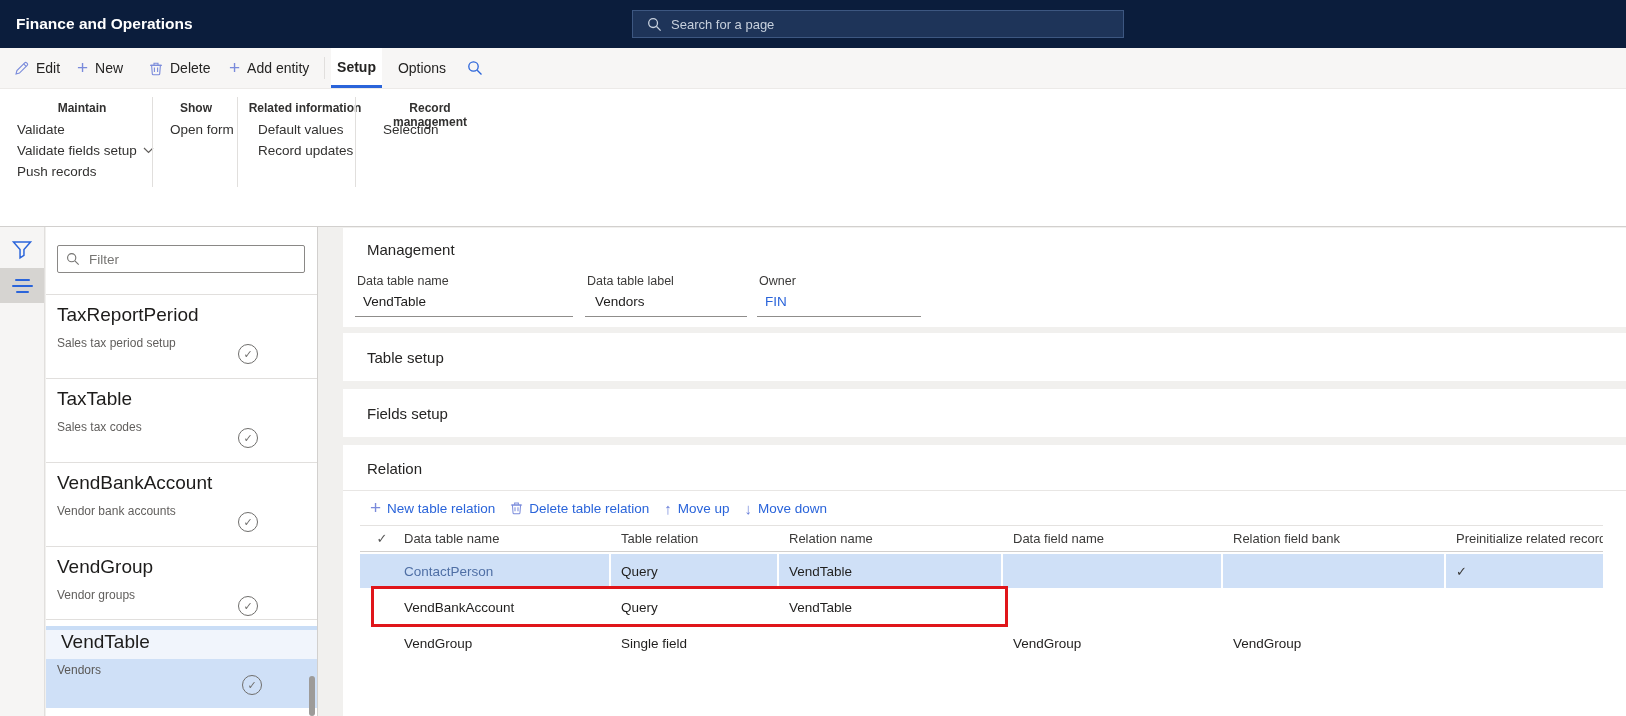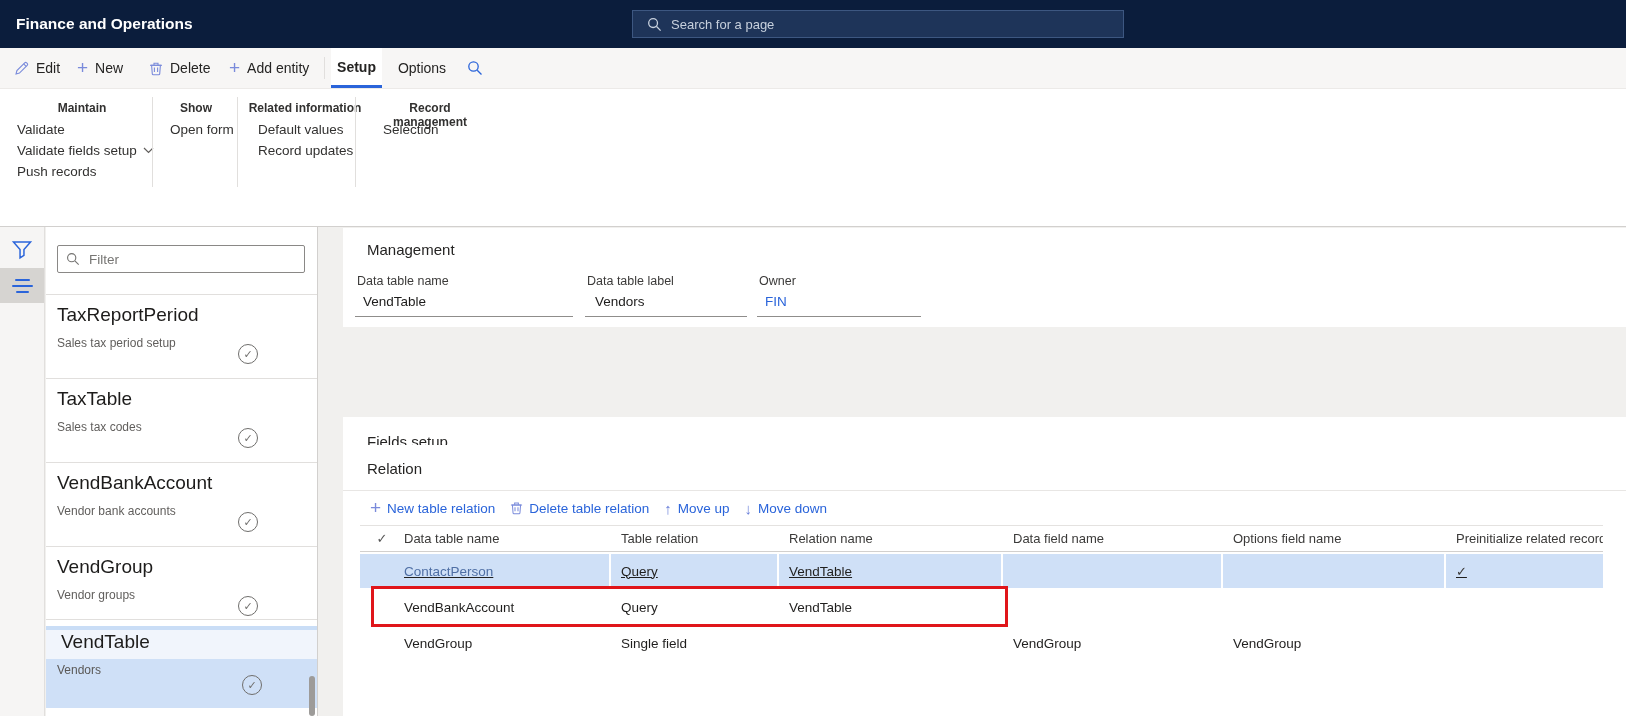--- a/index.html
+++ b/index.html
@@ -57,34 +57,34 @@
   
   .main { position:absolute; left:343px; top:0; width:1283px; height:489px; }
   .card { position:absolute; left:0; width:1283px; background:#fff; }
   .section-title { position:absolute; left:24px; font-size:15px; color:#252423; }
   .mgmt { top:1px; height:99px; }
   .fld-label { position:absolute; top:46px; font-size:12.5px; color:#3b3a39; }
   .fld-value { position:absolute; top:66px; font-size:13.5px; color:#1d1c1b; }
   .fld-value.link { color:#2a64da; }
   .fld-line { position:absolute; top:88px; height:1px; background:#8f8d8b; }
   .collapsed-1 { top:106px; height:48px; }
-  .collapsed-2 { top:162px; height:48px;margin-top:28px; }
+  .collapsed-2 { top:162px; height:48px; }
   .collapsed-1 .section-title, .collapsed-2 .section-title { top:16px; }
   .relation { top:218px; height:271px;padding-left:10px; }
   .relation .section-title { top:15px; }
   .rel-hdr-line { position:absolute; left:0; top:45px; width:1283px; height:1px; background:#e8e6e4; }
   .rel-toolbar { position:absolute; left:27px; top:48px; height:30px; display:flex; align-items:center; gap:15px; }
   .tb-link { display:flex; align-items:center; gap:6px; font-size:13.5px; color:#2a64da; }
   .arrow-glyph { font-size:15px; color:#6d82da; }
   
   .grid { position:absolute; left:17px; top:80px; width:1243px; }
   .g-row { display:grid; grid-template-columns:44px 207px 168px 224px 220px 223px 1fr; align-items:center; }
   .g-head { height:27px; border-top:1px solid #e4e2e0; border-bottom:1px solid #d2d0ce; font-size:13px; color:#3b3a39; }
   .g-data { height:34px; margin-top:2px; font-size:13.5px; color:#201f1e; background:#fff; }
-  .g-data.selected { background:#cfe0f7;text-decoration:underline; }
+  .g-data.selected { background:#cfe0f7; }
   .g-data.selected .cell { border-right:2px solid #fff; height:34px; display:flex; align-items:center; }
   .g-data.selected .cell:first-child, .g-data.selected .cell:last-child { border-right:none; }
   .cell { padding-left:10px; overflow:hidden; white-space:nowrap; }
   .cell.c0 { padding-left:0; text-align:center; color:#555; font-size:13px; }
   .cell.c1 { padding-left:0; margin-left:0; padding-left:0; }
   .g-data .cell.c1 { padding-left:0; }
   .g-head .cell.c1 { padding-left:0; }
   .link-cell { color:#4f6fa5; }
   .preinit-check { font-size:13px; color:#3b3a39; }
   .red-box { position:absolute; left:28px; top:359px; width:637px; height:41px; border:3px solid #e0151a; pointer-events:none; z-index:5; }
@@ -246,20 +246,23 @@
       <div class="fld-value" style="left:20px">VendTable</div>
       <div class="fld-line" style="left:12px;width:218px"></div>
       <div class="fld-label" style="left:244px">Data table label</div>
       <div class="fld-value" style="left:252px">Vendors</div>
       <div class="fld-line" style="left:242px;width:162px"></div>
       <div class="fld-label" style="left:416px">Owner</div>
       <div class="fld-value link" style="left:422px">FIN</div>
       <div class="fld-line" style="left:414px;width:164px"></div>
     </div>
 
+    <div class="card collapsed-1">
+      <div class="section-title">Table setup</div>
+    </div>
     <div class="card collapsed-2">
       <div class="section-title">Fields setup</div>
     </div>
 
     <div class="card relation">
       <div class="section-title">Relation</div>
       <div class="rel-hdr-line"></div>
 
       <div class="rel-toolbar">
         <div class="tb-link">
@@ -286,21 +289,21 @@
         </div>
       </div>
 
       <div class="grid">
         <div class="g-row g-head">
           <div class="cell c0">✓</div>
           <div class="cell c1">Data table name</div>
           <div class="cell">Table relation</div>
           <div class="cell">Relation name</div>
           <div class="cell">Data field name</div>
-          <div class="cell">Options field name</div>
+          <div class="cell">Relation field bank</div>
           <div class="cell">Preinitialize related record</div>
         </div>
 
         <div class="g-row g-data selected">
           <div class="cell c0"></div>
           <div class="cell c1 link-cell">ContactPerson</div>
           <div class="cell">Query</div>
           <div class="cell">VendTable</div>
           <div class="cell"></div>
           <div class="cell"></div>

